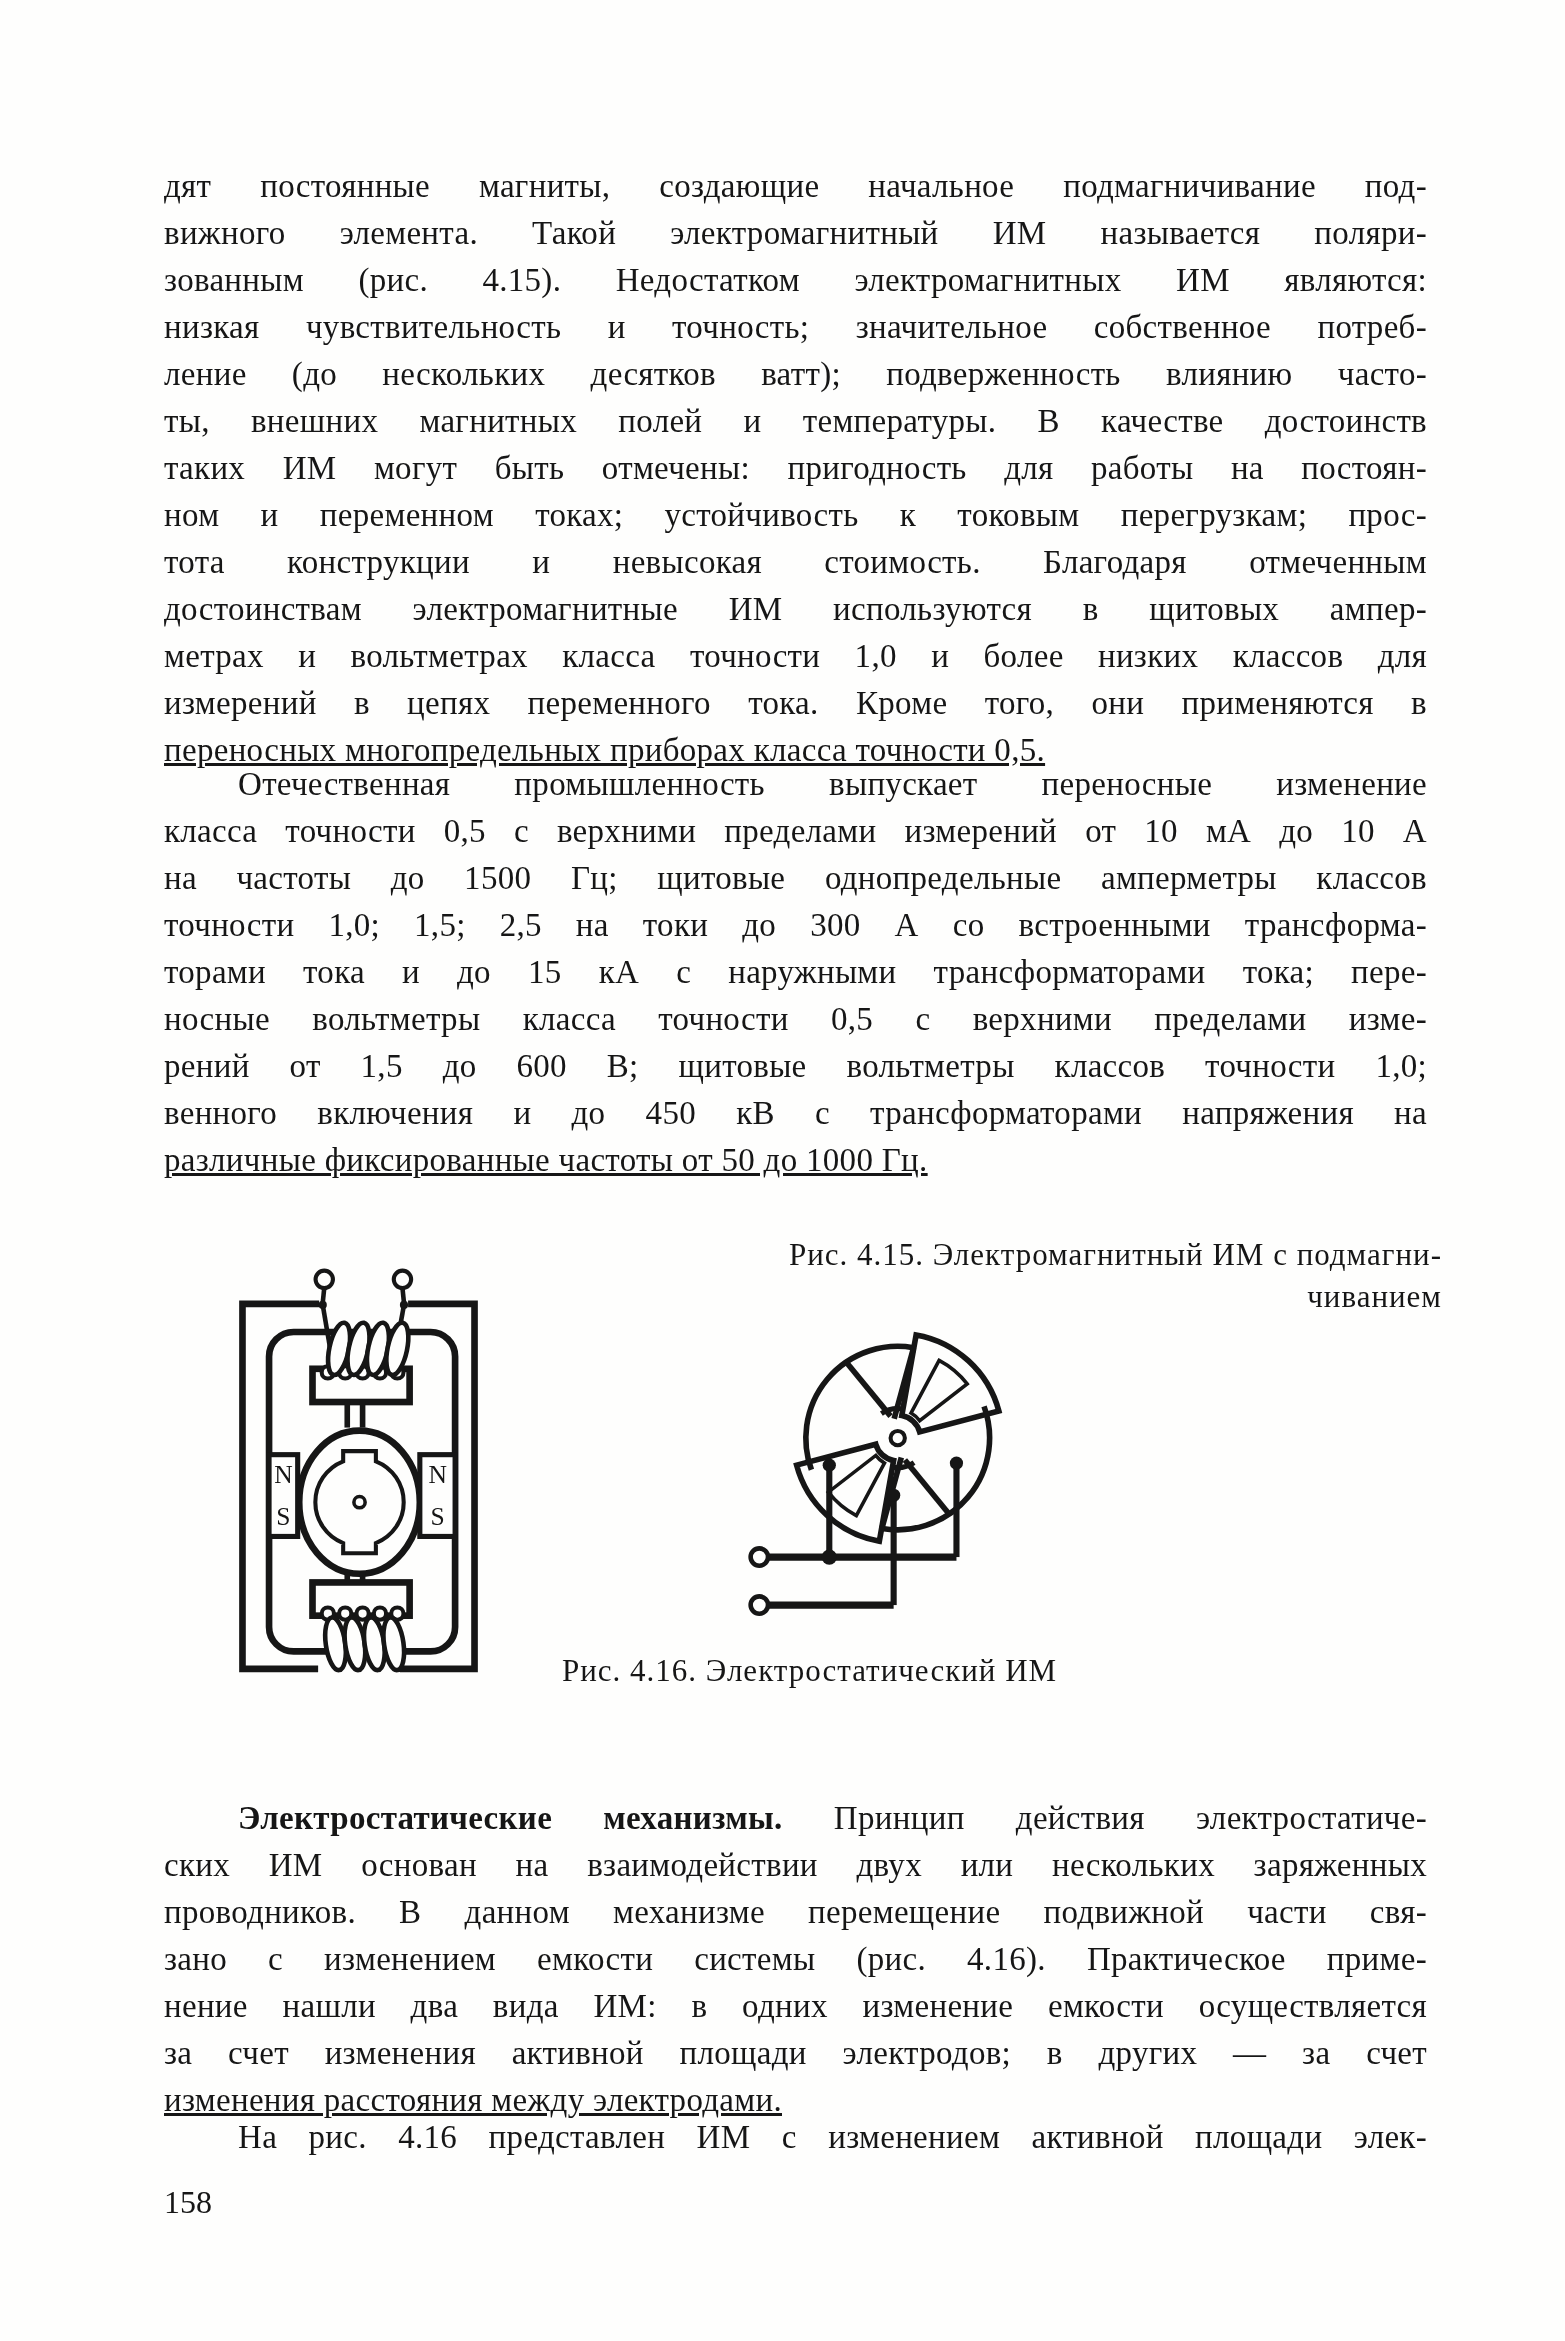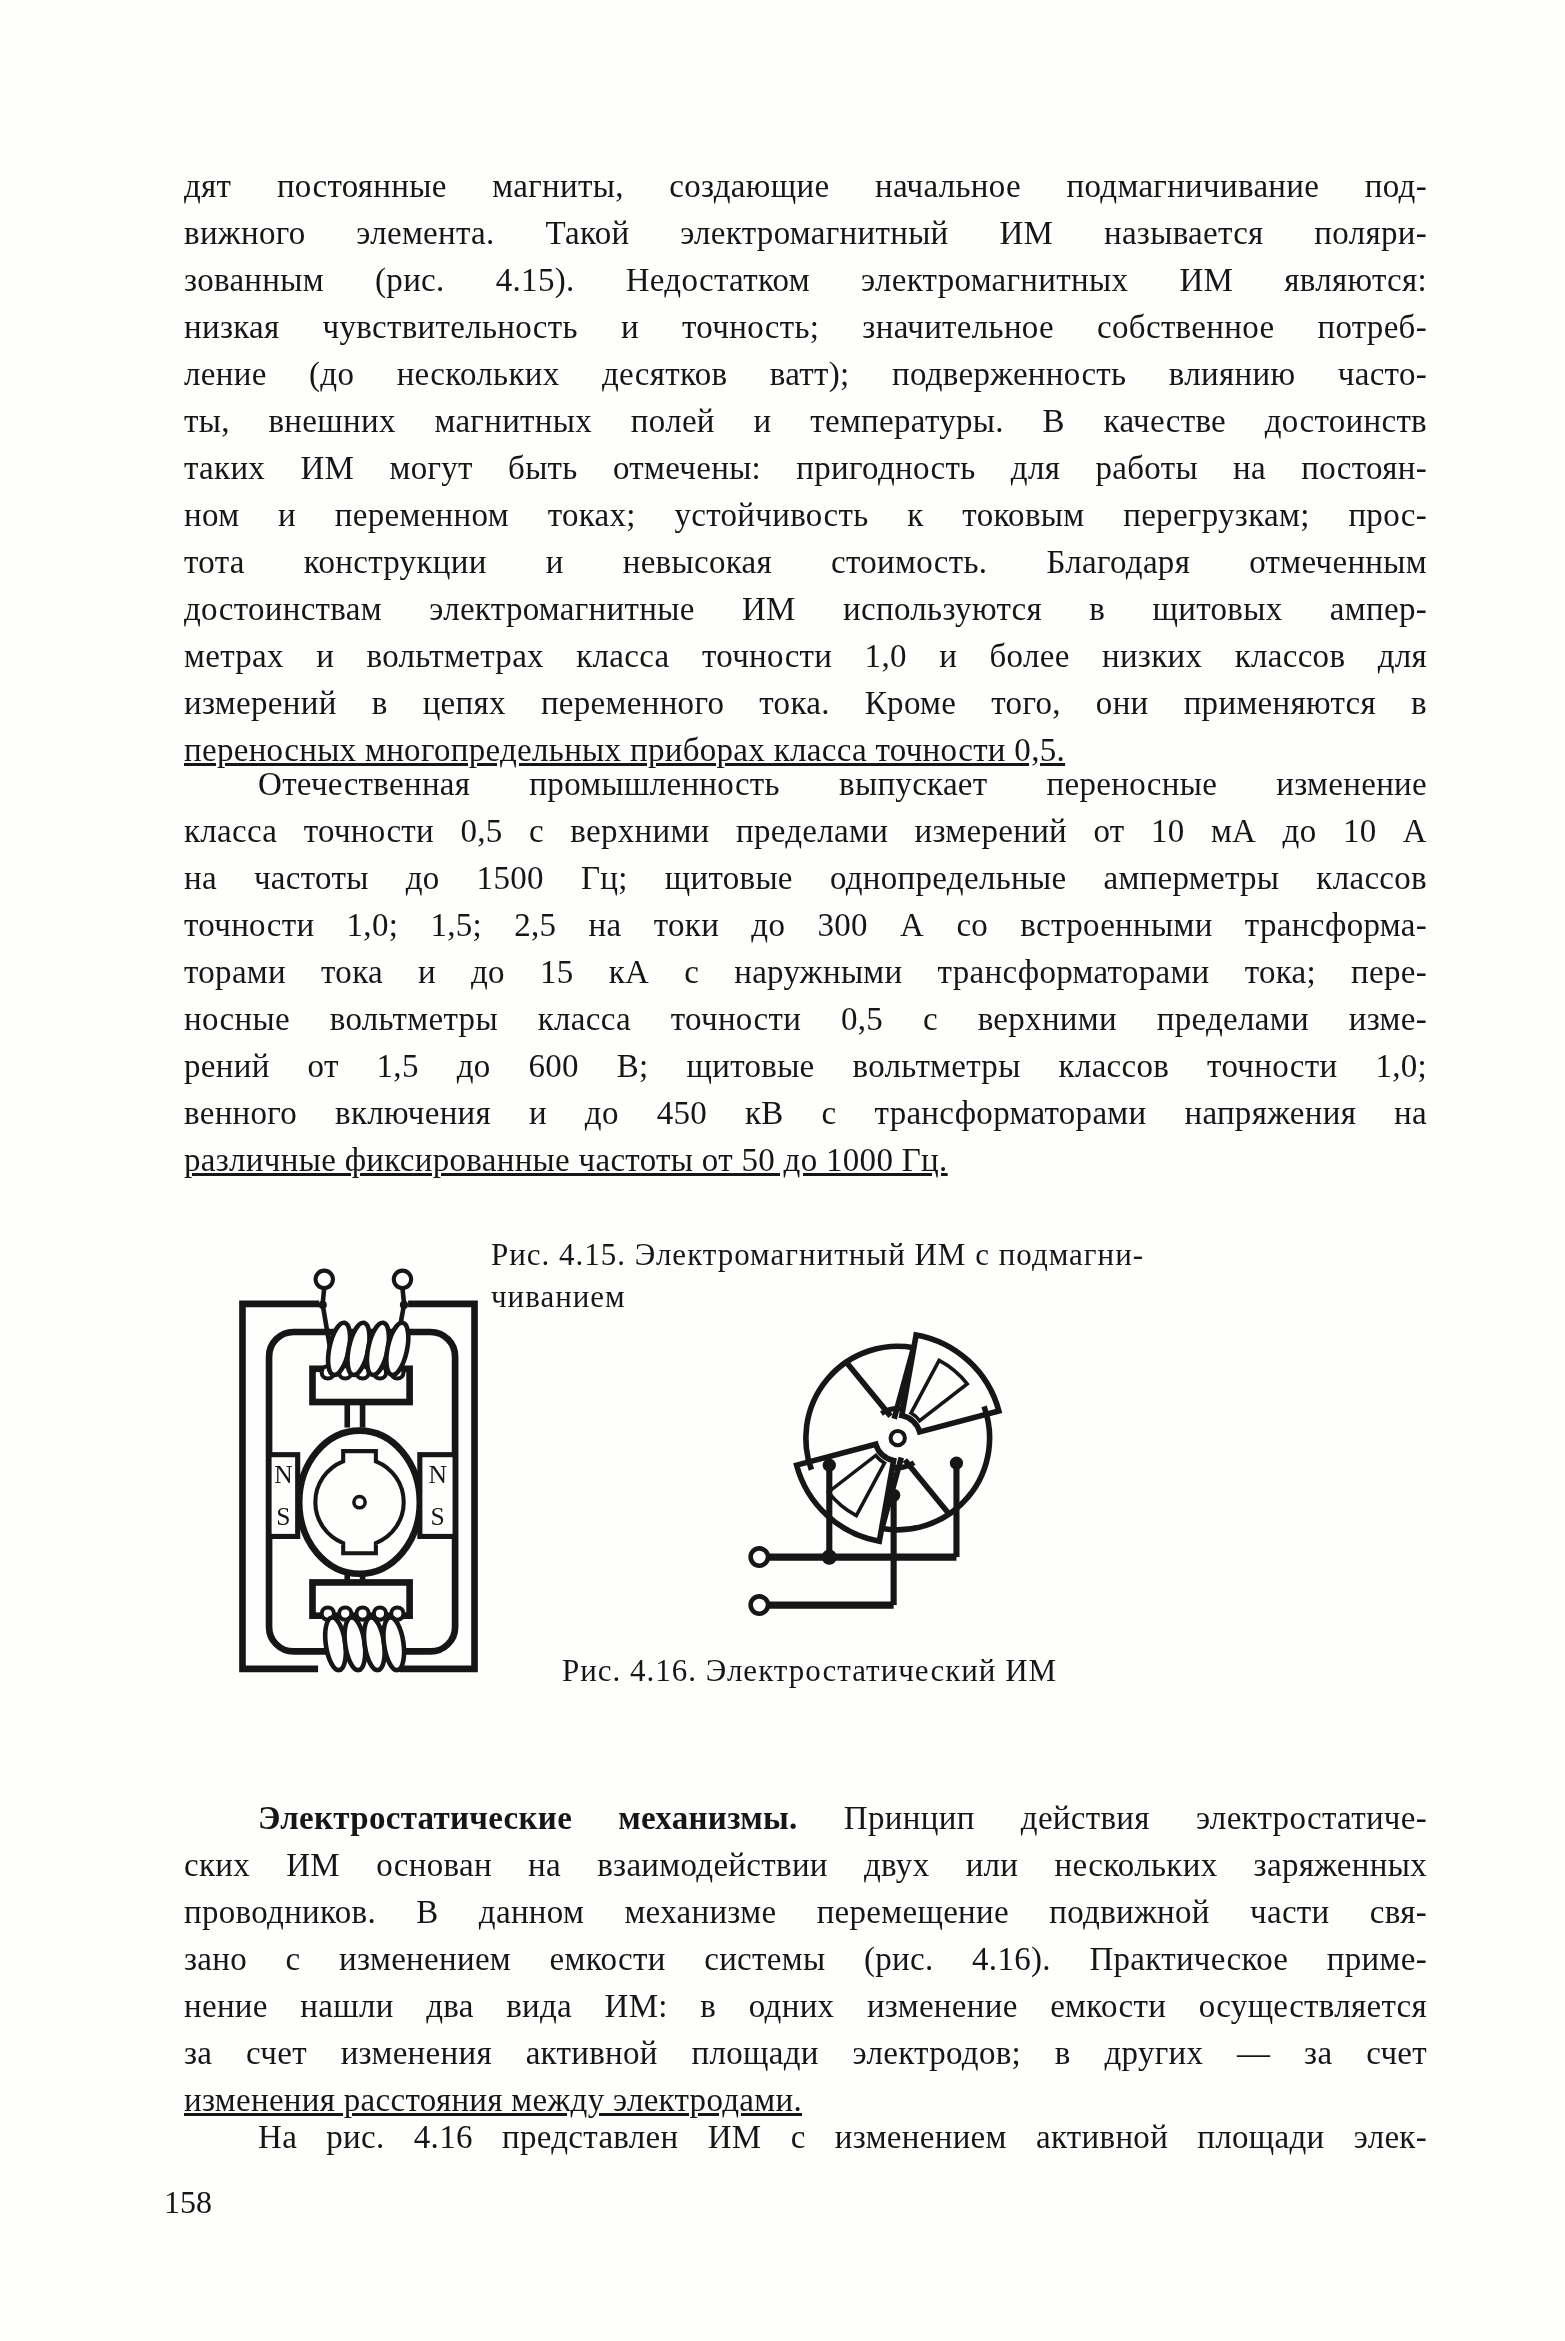--- a/index.html
+++ b/index.html
@@ -12,26 +12,26 @@
     overflow:hidden;
   }
   .para{
     position:absolute;
     left:164px;
     width:1263px;
     font-size:33px;
     line-height:47px;
     letter-spacing:0.3px;
   }
-  .line{text-align:justify;text-align-last:justify;margin-left:20px;-moz-text-align-last:justify;}
+  .line{text-align:justify;text-align-last:justify;-moz-text-align-last:justify;}
   .line.last{text-align-last:left;text-decoration:underline;-moz-text-align-last:left;}
   .line.indent{text-indent:74px;}
   .line b{font-weight:bold;}
   .caption{position:absolute;font-size:31px;letter-spacing:1px;line-height:42px;}
-  .caption-415{left:491px;top:1234px;width:951px;text-align:left;}
+  .caption-415{left:491px;top:1234px;width:951px;text-align:right;}
   .caption-416{left:562px;top:1650px;white-space:nowrap;}
   .pagenum{position:absolute;left:164px;top:2184px;font-size:32px;}
   .fig{position:absolute;}
   .fig-415{left:233px;top:1263px;width:251px;height:414px;}
   .fig-416{left:744px;top:1324px;width:286px;height:317px;}
   .fig svg{display:block;width:100%;height:100%;}
   .fig path,.fig rect,.fig circle,.fig ellipse,.fig line,.fig polyline{
     stroke:#161616;fill:none;
   }
   .fig .white{fill:#fefefd;}

